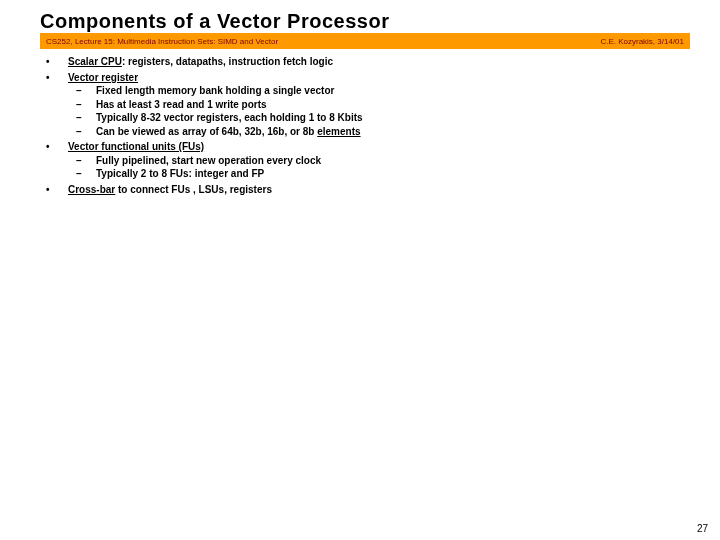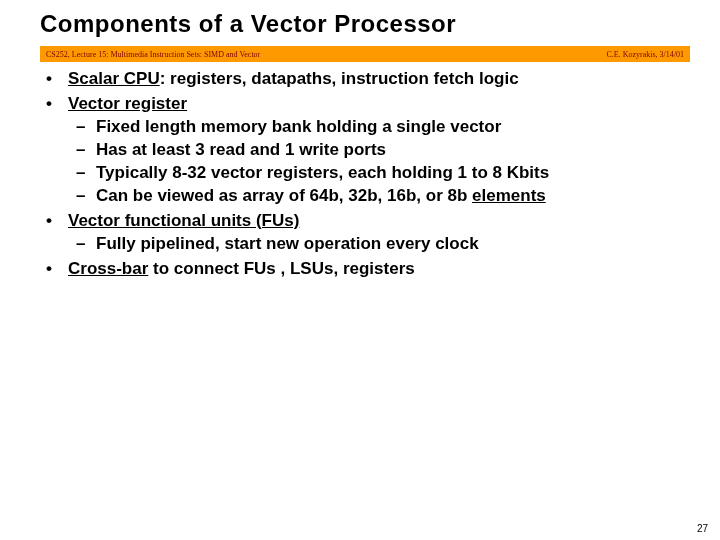--- a/index.html
+++ b/index.html
@@ -1,20 +1,20 @@
 <!DOCTYPE html>
 <html><head>
 <meta charset="utf-8">
 <style>
   * { margin: 0; padding: 0; box-sizing: border-box; }
   html, body { width: 720px; height: 540px; font-family: "Comic Sans MS", "Comic Sans", cursive, sans-serif; background: #fff; }
   .slide { width: 720px; height: 540px; position: relative; padding: 10px 30px 0 40px; }
-  .title { font-size: 24px; font-weight: bold; color: #000; margin-bottom: 8px; letter-spacing: 0.5px; }
-  .bar { background: #ff9900; height: 16px; display: flex; justify-content: space-between; align-items: center; padding: 0 6px; font-size: 8px; color: #800000; font-family: Liberation Serif, serif; margin-bottom: 6px; }
-  .content { font-size: 17px; line-height: 1.35; color: #000; font-weight: bold; }
+  .title { font-size: 20px; font-weight: bold; color: #000; margin-bottom: 0; letter-spacing: 0.5px; }
+  .bar { background: #ff9900; height: 16px; display: flex; justify-content: space-between; align-items: center; padding: 0 6px; font-size: 8px; color: #800000; font-family: Liberation Sans, sans-serif; margin-bottom: 6px; }
+  .content { font-size: 10px; line-height: 1.35; color: #000; font-weight: bold; }
   .content ul { list-style: none; }
   .content > ul > li { padding-left: 28px; position: relative; margin-bottom: 2px; }
   .content > ul > li::before { content: "•"; position: absolute; left: 6px; top: 0; }
   .content ul ul { margin-left: 0; }
   .content ul ul li { padding-left: 28px; position: relative; }
   .content ul ul li::before { content: "–"; position: absolute; left: 8px; top: 0; }
   .u { text-decoration: underline; }
   .pagenum { position: absolute; bottom: 6px; right: 12px; font-size: 10px; }
 </style>
 </head>
@@ -35,20 +35,21 @@
           <li>Fixed length memory bank holding a single vector</li>
           <li>Has at least 3 read and 1 write ports</li>
           <li>Typically 8-32 vector registers, each holding 1 to 8 Kbits</li>
           <li><span>Can be viewed as array of 64b, 32b, 16b, or 8b </span><span class="u">elements</span></li>
         </ul>
       </li>
 
       <li><span class="u">Vector functional units (FUs)</span>
         <ul>
           <li>Fully pipelined, start new operation every clock</li>
+          <li>Typically 2 to 8 FUs: integer and FP</li>
         </ul>
       </li>
 
 
       <li><span class="u">Cross-bar</span><span> to connect FUs , LSUs, registers</span></li>
     </ul>
   </div>
   <div class="pagenum">27</div>
 </div>
 

